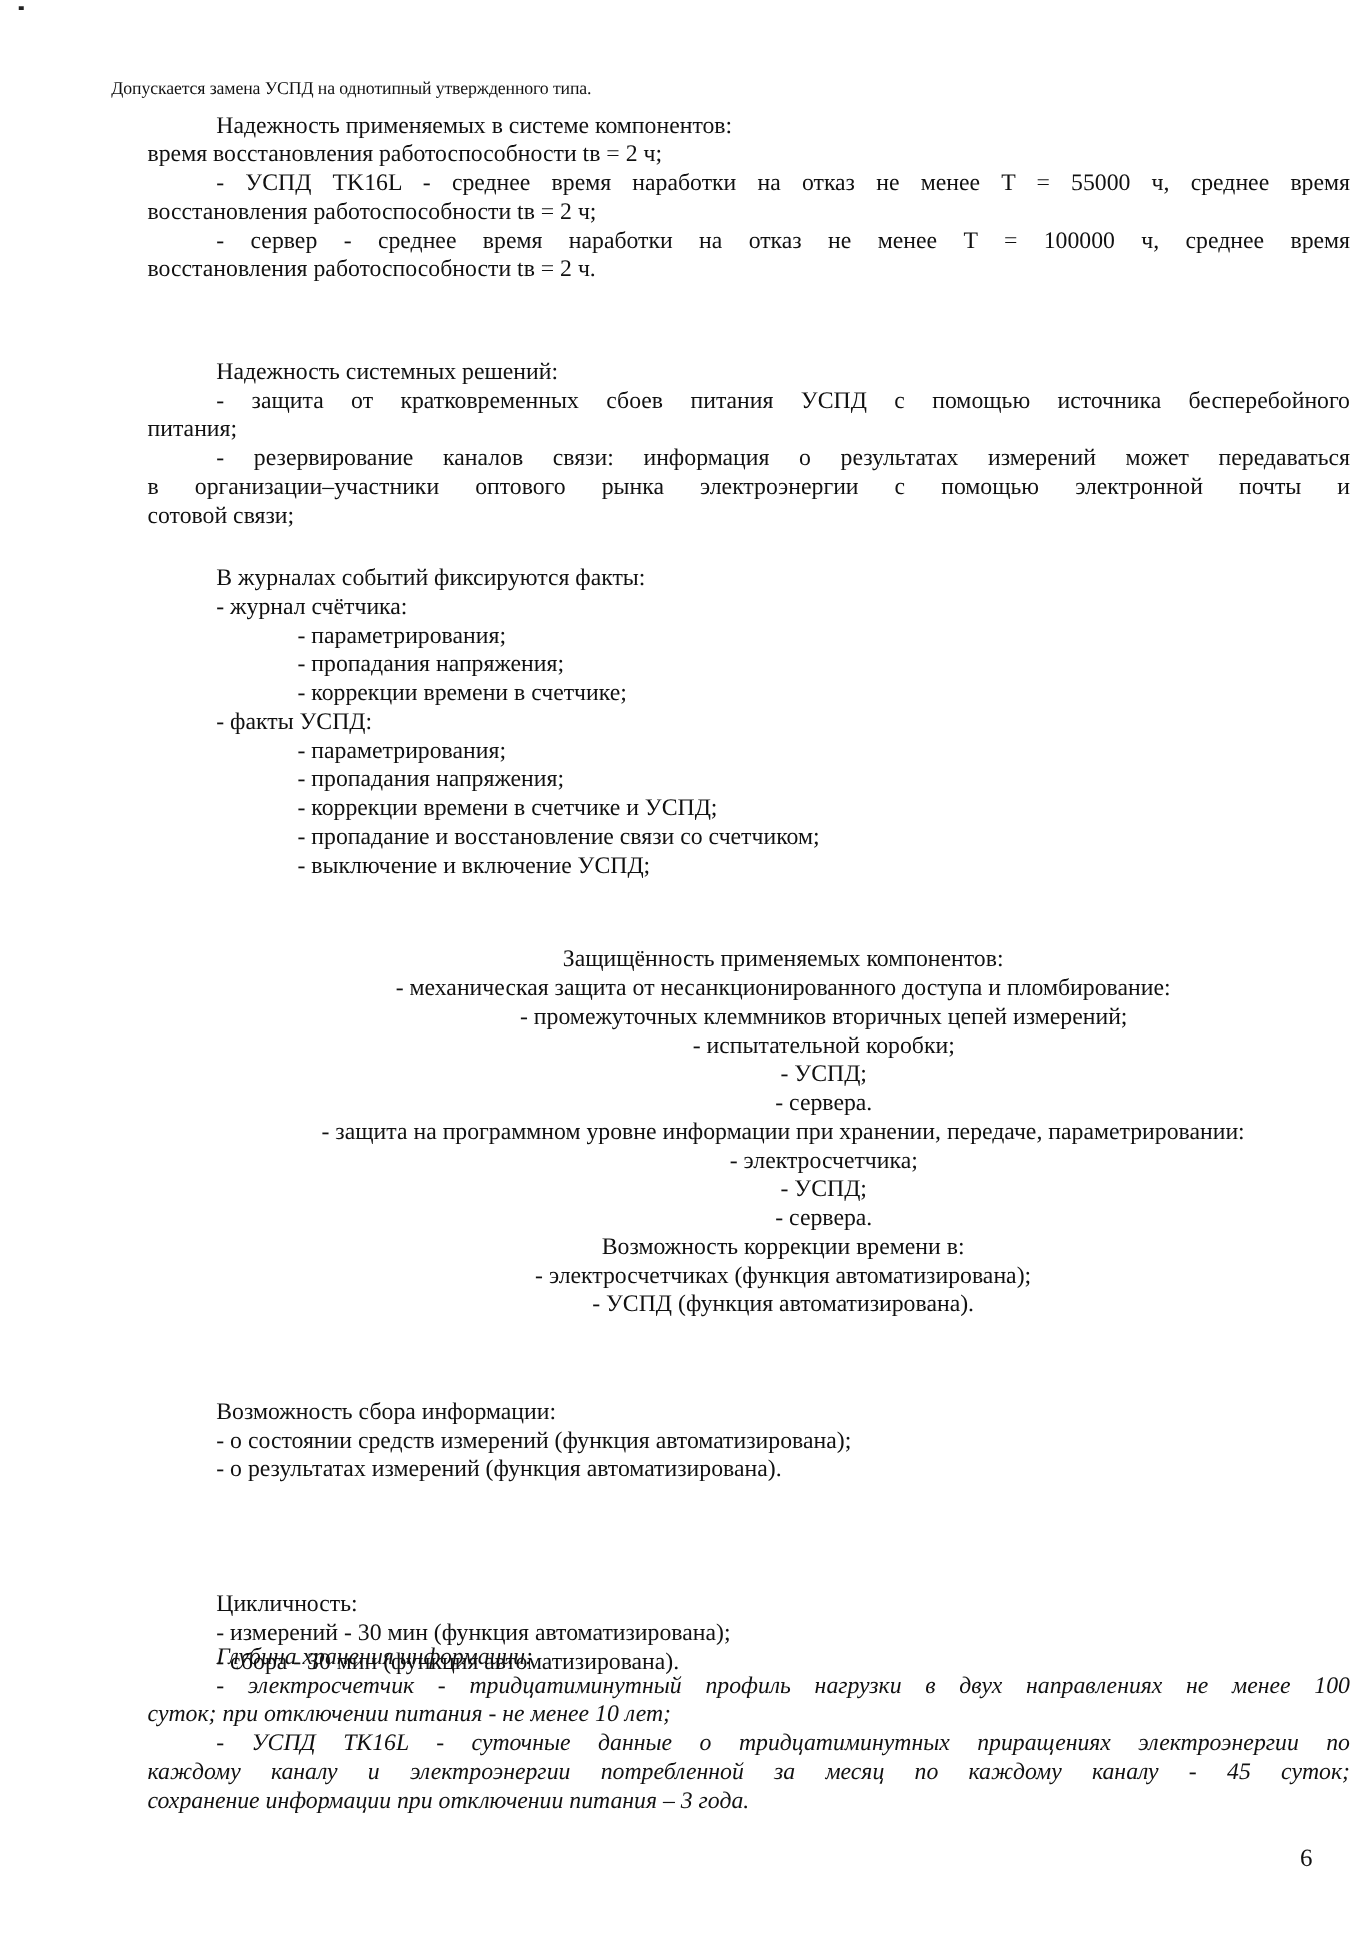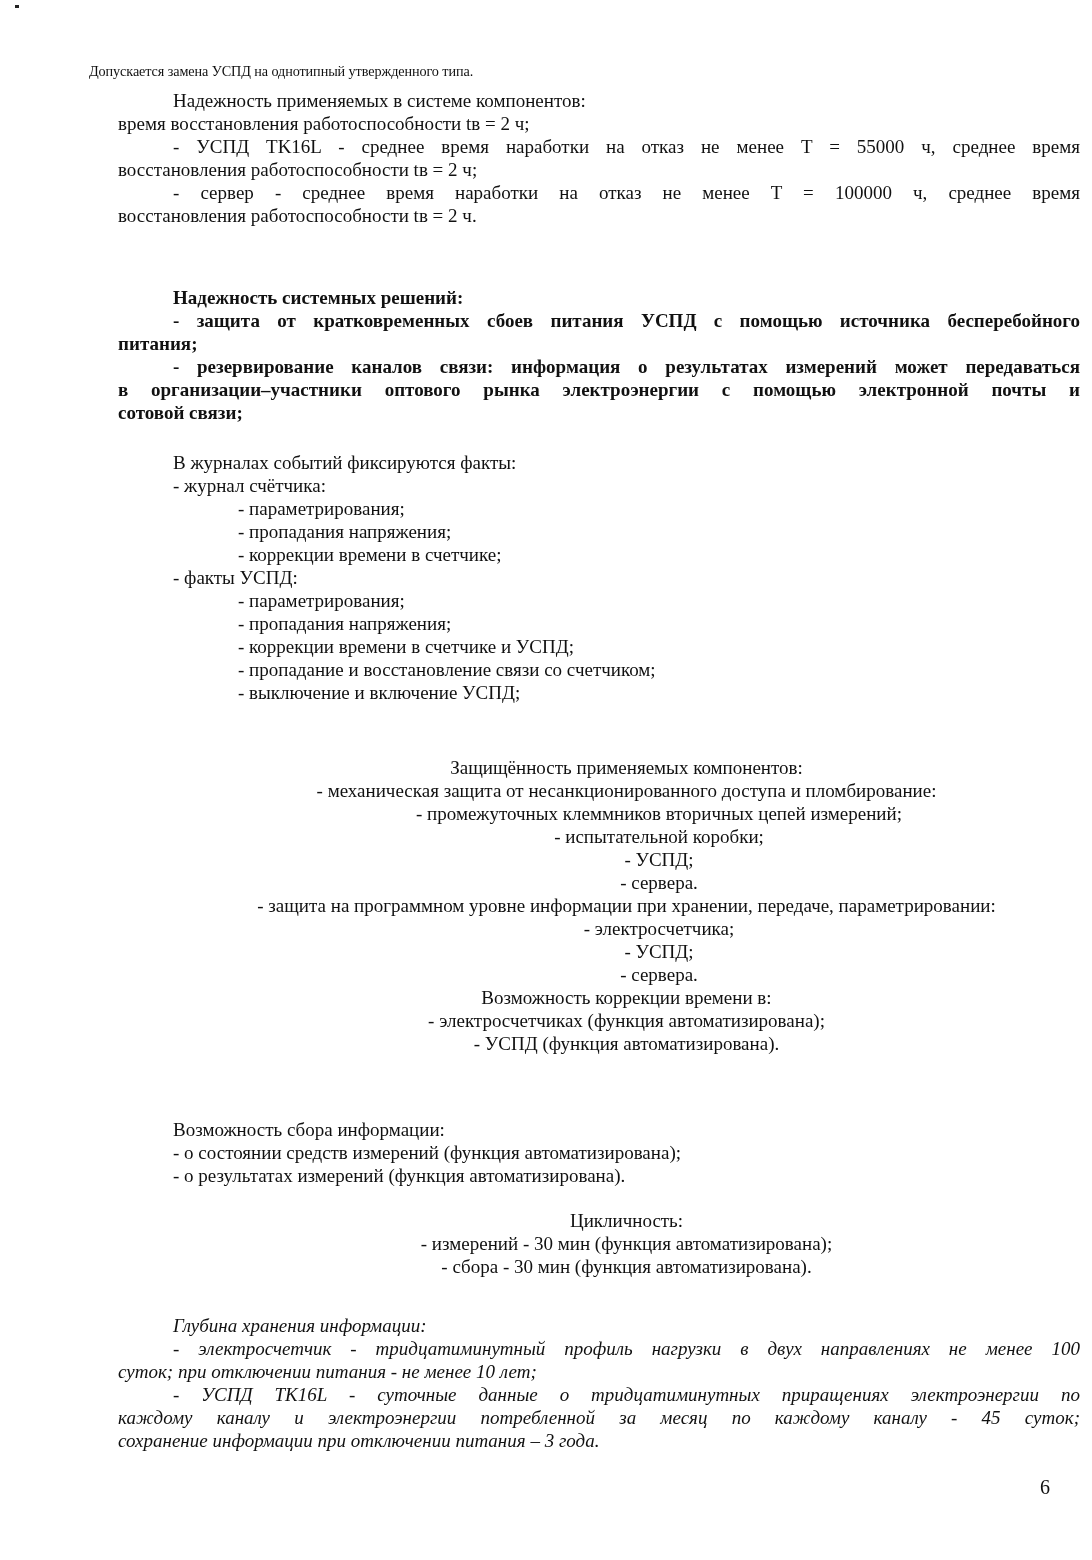--- a/index.html
+++ b/index.html
@@ -30,21 +30,21 @@
 
 <div class="block" style="top:89px;">
   <div class="line ind1">Надежность применяемых в системе компонентов:</div>
   <div class="line">время восстановления работоспособности tв = 2 ч;</div>
   <div class="line ind1 just">- УСПД TK16L - среднее время наработки на отказ не менее  T = 55000 ч, среднее время</div>
   <div class="line">восстановления работоспособности tв = 2 ч;</div>
   <div class="line ind1 just">- сервер - среднее время наработки на отказ не менее T = 100000 ч, среднее время</div>
   <div class="line">восстановления работоспособности tв = 2 ч.</div>
 </div>
 
-<div class="block" style="top:286px;font-weight:bold;">
+<div class="block" style="top:286px;">
   <div class="line ind1">Надежность системных решений:</div>
   <div class="line ind1 just">- защита от кратковременных сбоев питания  УСПД с помощью источника бесперебойного</div>
   <div class="line">питания;</div>
   <div class="line ind1 just">- резервирование каналов связи: информация о результатах измерений может передаваться</div>
   <div class="line just">в организации–участники оптового рынка электроэнергии с помощью электронной почты и</div>
   <div class="line">сотовой связи;</div>
 </div>
 
 <div class="block" style="top:451px;">
   <div class="line ind1">В журналах событий фиксируются факты:</div>
@@ -75,21 +75,21 @@
   <div class="line ind1">- электросчетчиках (функция автоматизирована);</div>
   <div class="line ind1">- УСПД (функция автоматизирована).</div>
 </div>
 
 <div class="block" style="top:1118px;">
   <div class="line ind1">Возможность сбора информации:</div>
   <div class="line ind1">-  о состоянии средств измерений (функция автоматизирована);</div>
   <div class="line ind1">-  о результатах измерений (функция автоматизирована).</div>
 </div>
 
-<div class="block" style="top:1209px;text-align:center;">
+<div class="block" style="top:1272px;">
   <div class="line ind1">Цикличность:</div>
   <div class="line ind1">- измерений  - 30 мин (функция автоматизирована);</div>
   <div class="line ind1">- сбора - 30 мин (функция автоматизирована).</div>
 </div>
 
 <div class="block" style="top:1314px;font-style:italic;">
   <div class="line ind1">Глубина хранения информации:</div>
   <div class="line ind1 just">- электросчетчик - тридцатиминутный профиль нагрузки в двух направлениях не менее 100</div>
   <div class="line">суток; при отключении питания - не менее 10 лет;</div>
   <div class="line ind1 just">- УСПД  TK16L - суточные данные о тридцатиминутных приращениях электроэнергии по</div>

